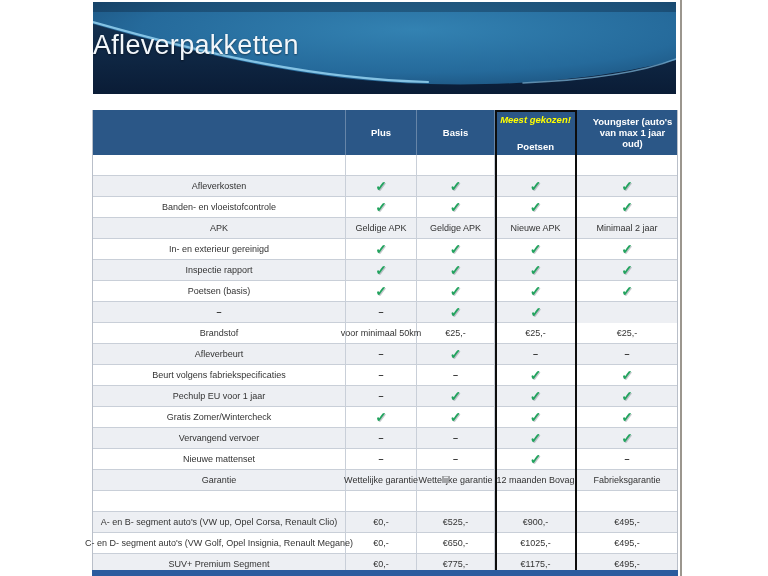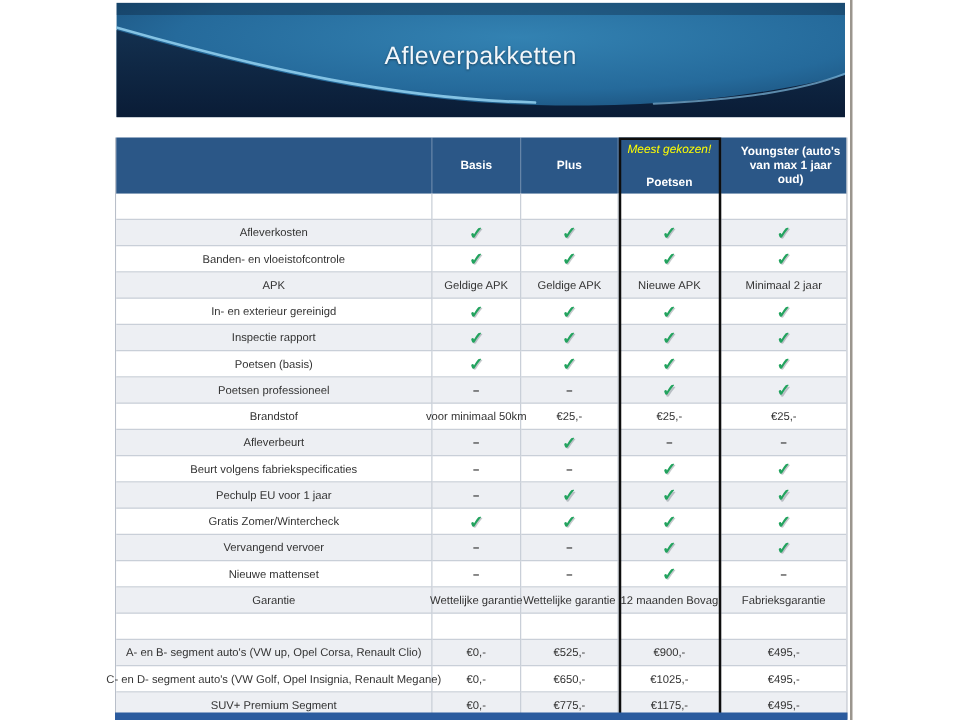--- a/index.html
+++ b/index.html
@@ -10,22 +10,22 @@
     -webkit-font-smoothing: antialiased;
   }
 
   
   .banner {
     position: absolute; left: 93px; top: 2px; width: 583px; height: 92px;
     overflow: hidden;
   }
   .banner svg { position: absolute; left: 0; top: 0; }
   .banner-text {
-    position: absolute; left: 0; right: 0; top: 31px; text-align: center;
-    color: #f2f7fb; font-size: 20px; line-height: 25px; font-weight: 400;
+    position: absolute; left: 0; right: 0; top: 31px; text-align: left;
+    color: #f2f7fb; font-size: 27px; line-height: 25px; font-weight: 400;
     text-shadow: 0 1px 2px rgba(0,0,0,.45);
     letter-spacing: .3px;
   }
 
   
   .page-edge {
     position: absolute; left: 680px; top: 0; width: 2px; height: 576px;
     background: #9b968e;
   }
 
@@ -40,21 +40,21 @@
     grid-template-columns: 253px 71px 78px 82px 100px;
   }
   .thead { height: 45px; background: #2b5787; }
   .th {
     display: flex; flex-direction: column; align-items: center; justify-content: center;
     color: #ffffff; font-weight: bold; font-size: 9.5px; line-height: 11px;
     text-align: center; border-right: 1px solid rgba(255,255,255,.28);
     padding: 0 3px; box-sizing: border-box;
   }
   .th:last-child { border-right: none; margin-left: 11px; }
-  .th .tag { color: #ffff00; font-style: italic; font-weight: normal; margin-bottom: 16px; }
+  .th .tag { color: #ffff00; font-style: italic; font-weight: bold; margin-bottom: 16px; }
 
   .trow { height: 21px; background: #ffffff; }
   .trow.stripe { background: #edeff3; }
   .td {
     display: flex; align-items: center; justify-content: center;
     font-size: 9px; color: #333333; text-align: center;
     border-right: 1px solid #c9cfd8; border-bottom: 1px solid #c9cfd8;
     box-sizing: border-box; white-space: nowrap; overflow: visible;
   }
   .td:last-child { border-right: none; }
@@ -100,24 +100,24 @@
     <div>Afleverpakketten</div>
   </div>
 </div>
 
 <div class="page-edge"></div>
 
 <div class="pkg-table">
   <div class="grid-row thead">
     <div class="th"></div>
     <div class="th">
+      <span>Plus</span>
+    </div>
+    <div class="th">
       <span>Basis</span>
-    </div>
-    <div class="th">
-      <span>Plus</span>
     </div>
     <div class="th">
       <span class="tag">Meest gekozen!</span>
       <span>Poetsen</span>
     </div>
     <div class="th">
       <span>Youngster (auto's van max 1 jaar oud)</span>
     </div>
   </div>
 
@@ -205,21 +205,20 @@
           <span class="check">✓</span>
         </div>
         <div class="td">
           <span class="check">✓</span>
         </div>
         <div class="td">
           <span class="check">✓</span>
         </div>
       </div>
       <div class="grid-row trow stripe">
-        <div class="td">Poetsen professioneel</div>
         <div class="td dash">–</div>
         <div class="td dash">–</div>
         <div class="td">
           <span class="check">✓</span>
         </div>
         <div class="td">
           <span class="check">✓</span>
         </div>
       </div>
       <div class="grid-row trow">

